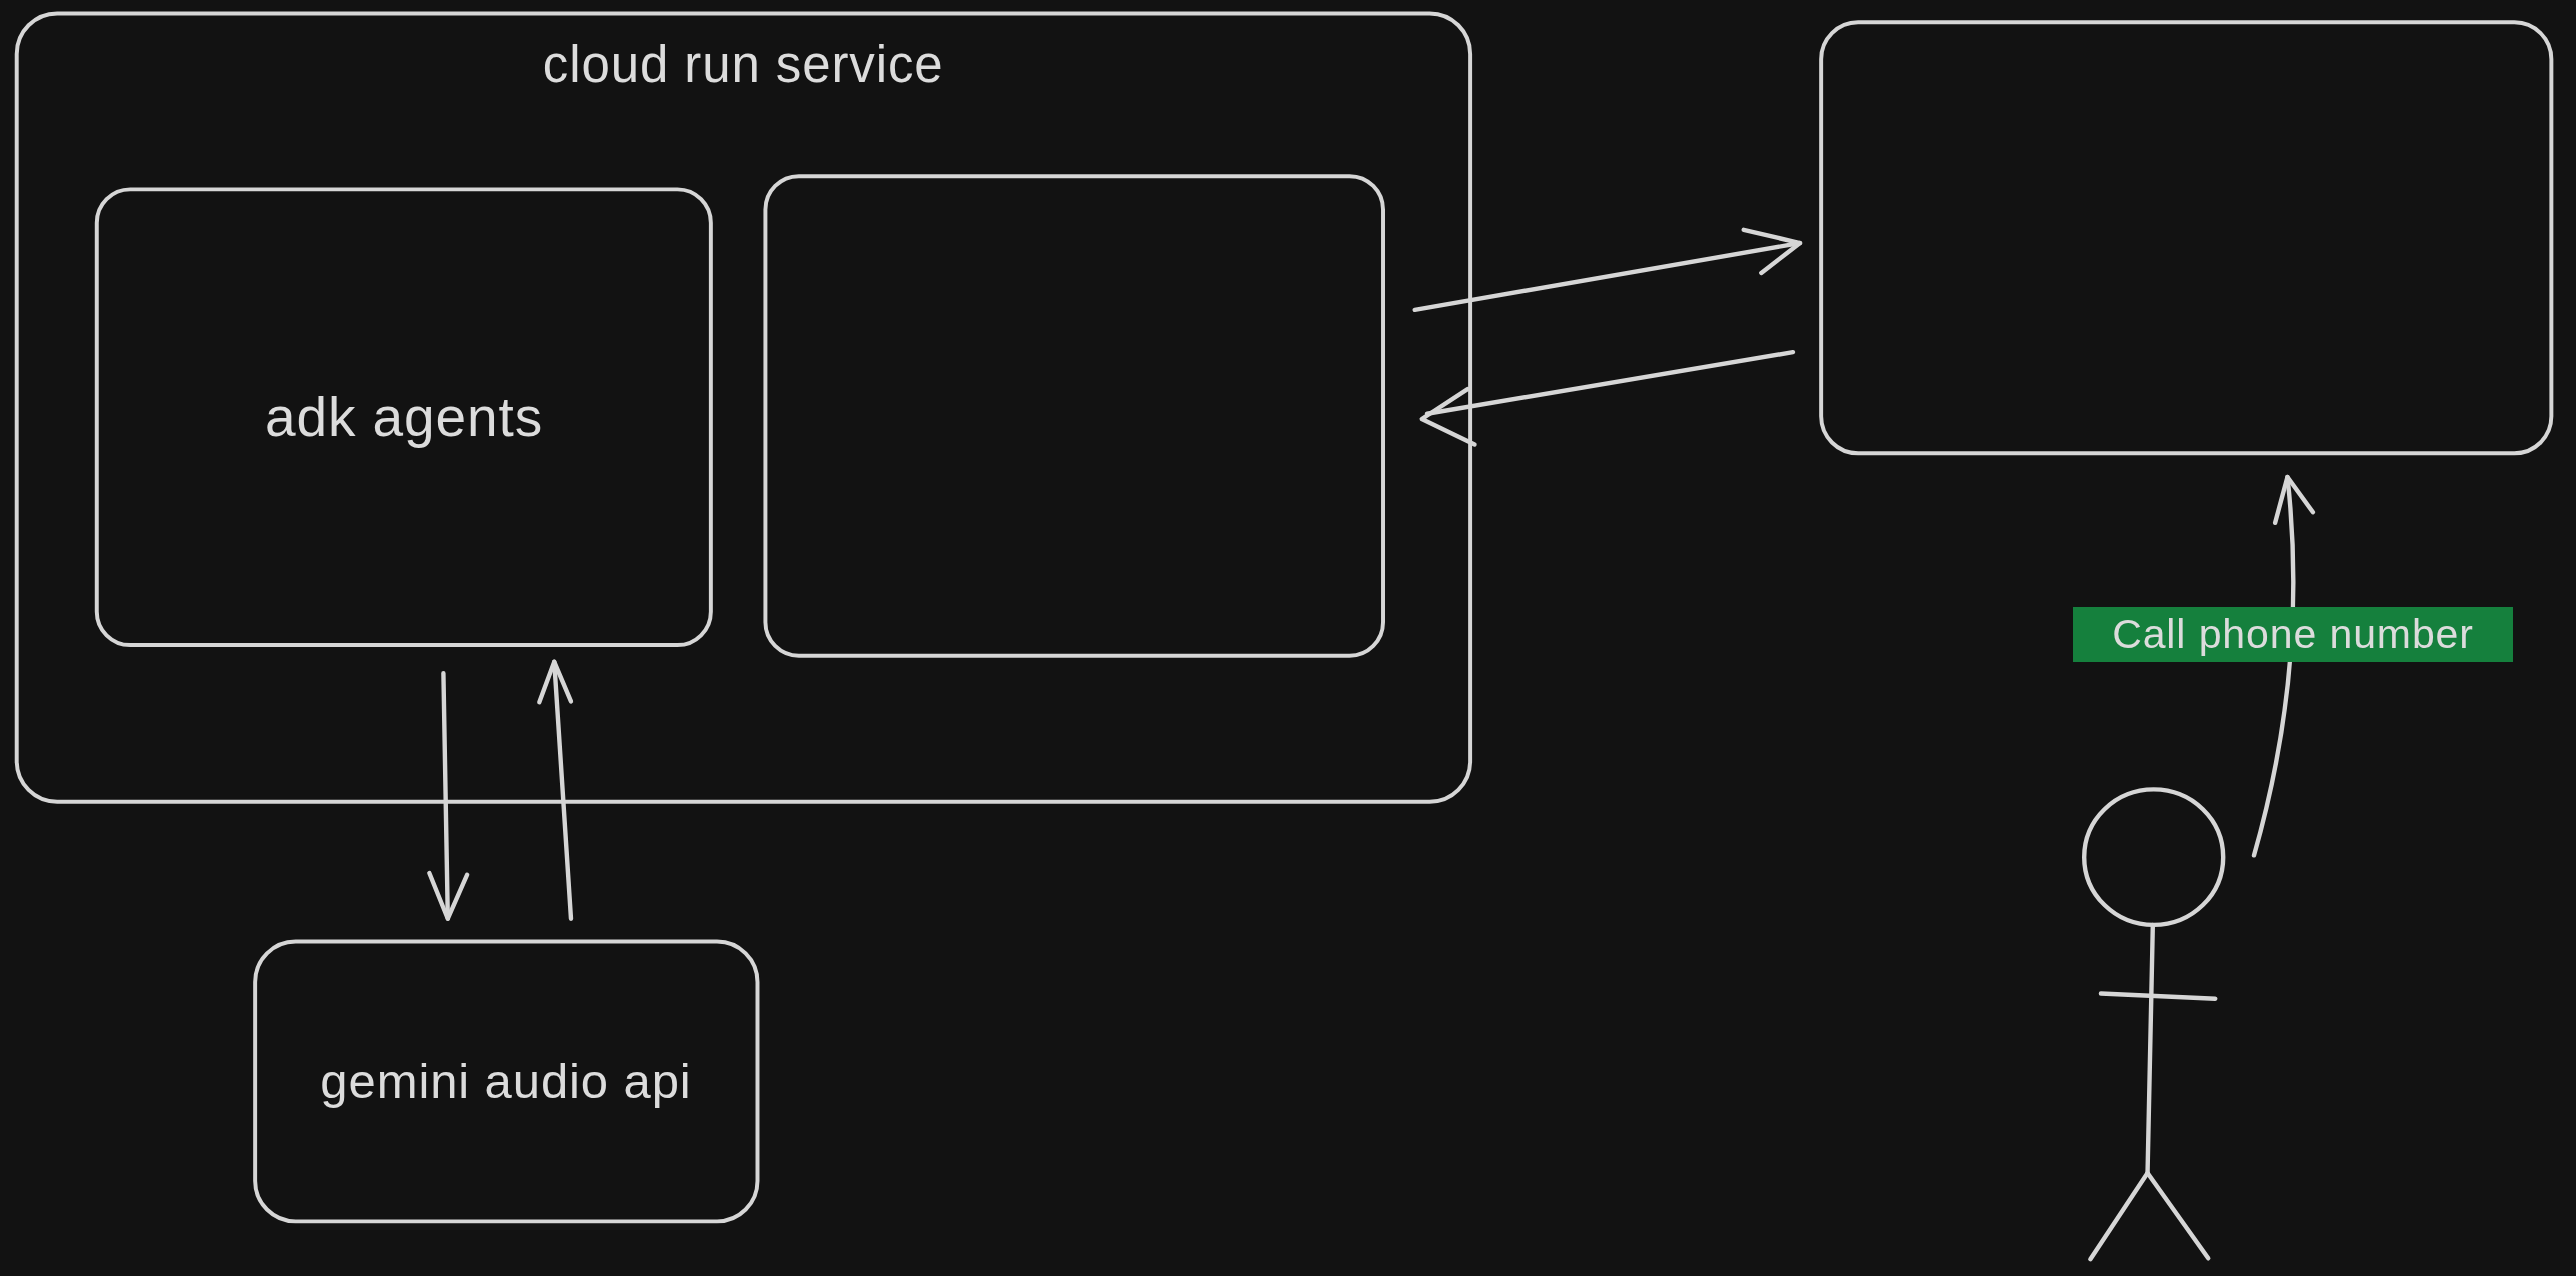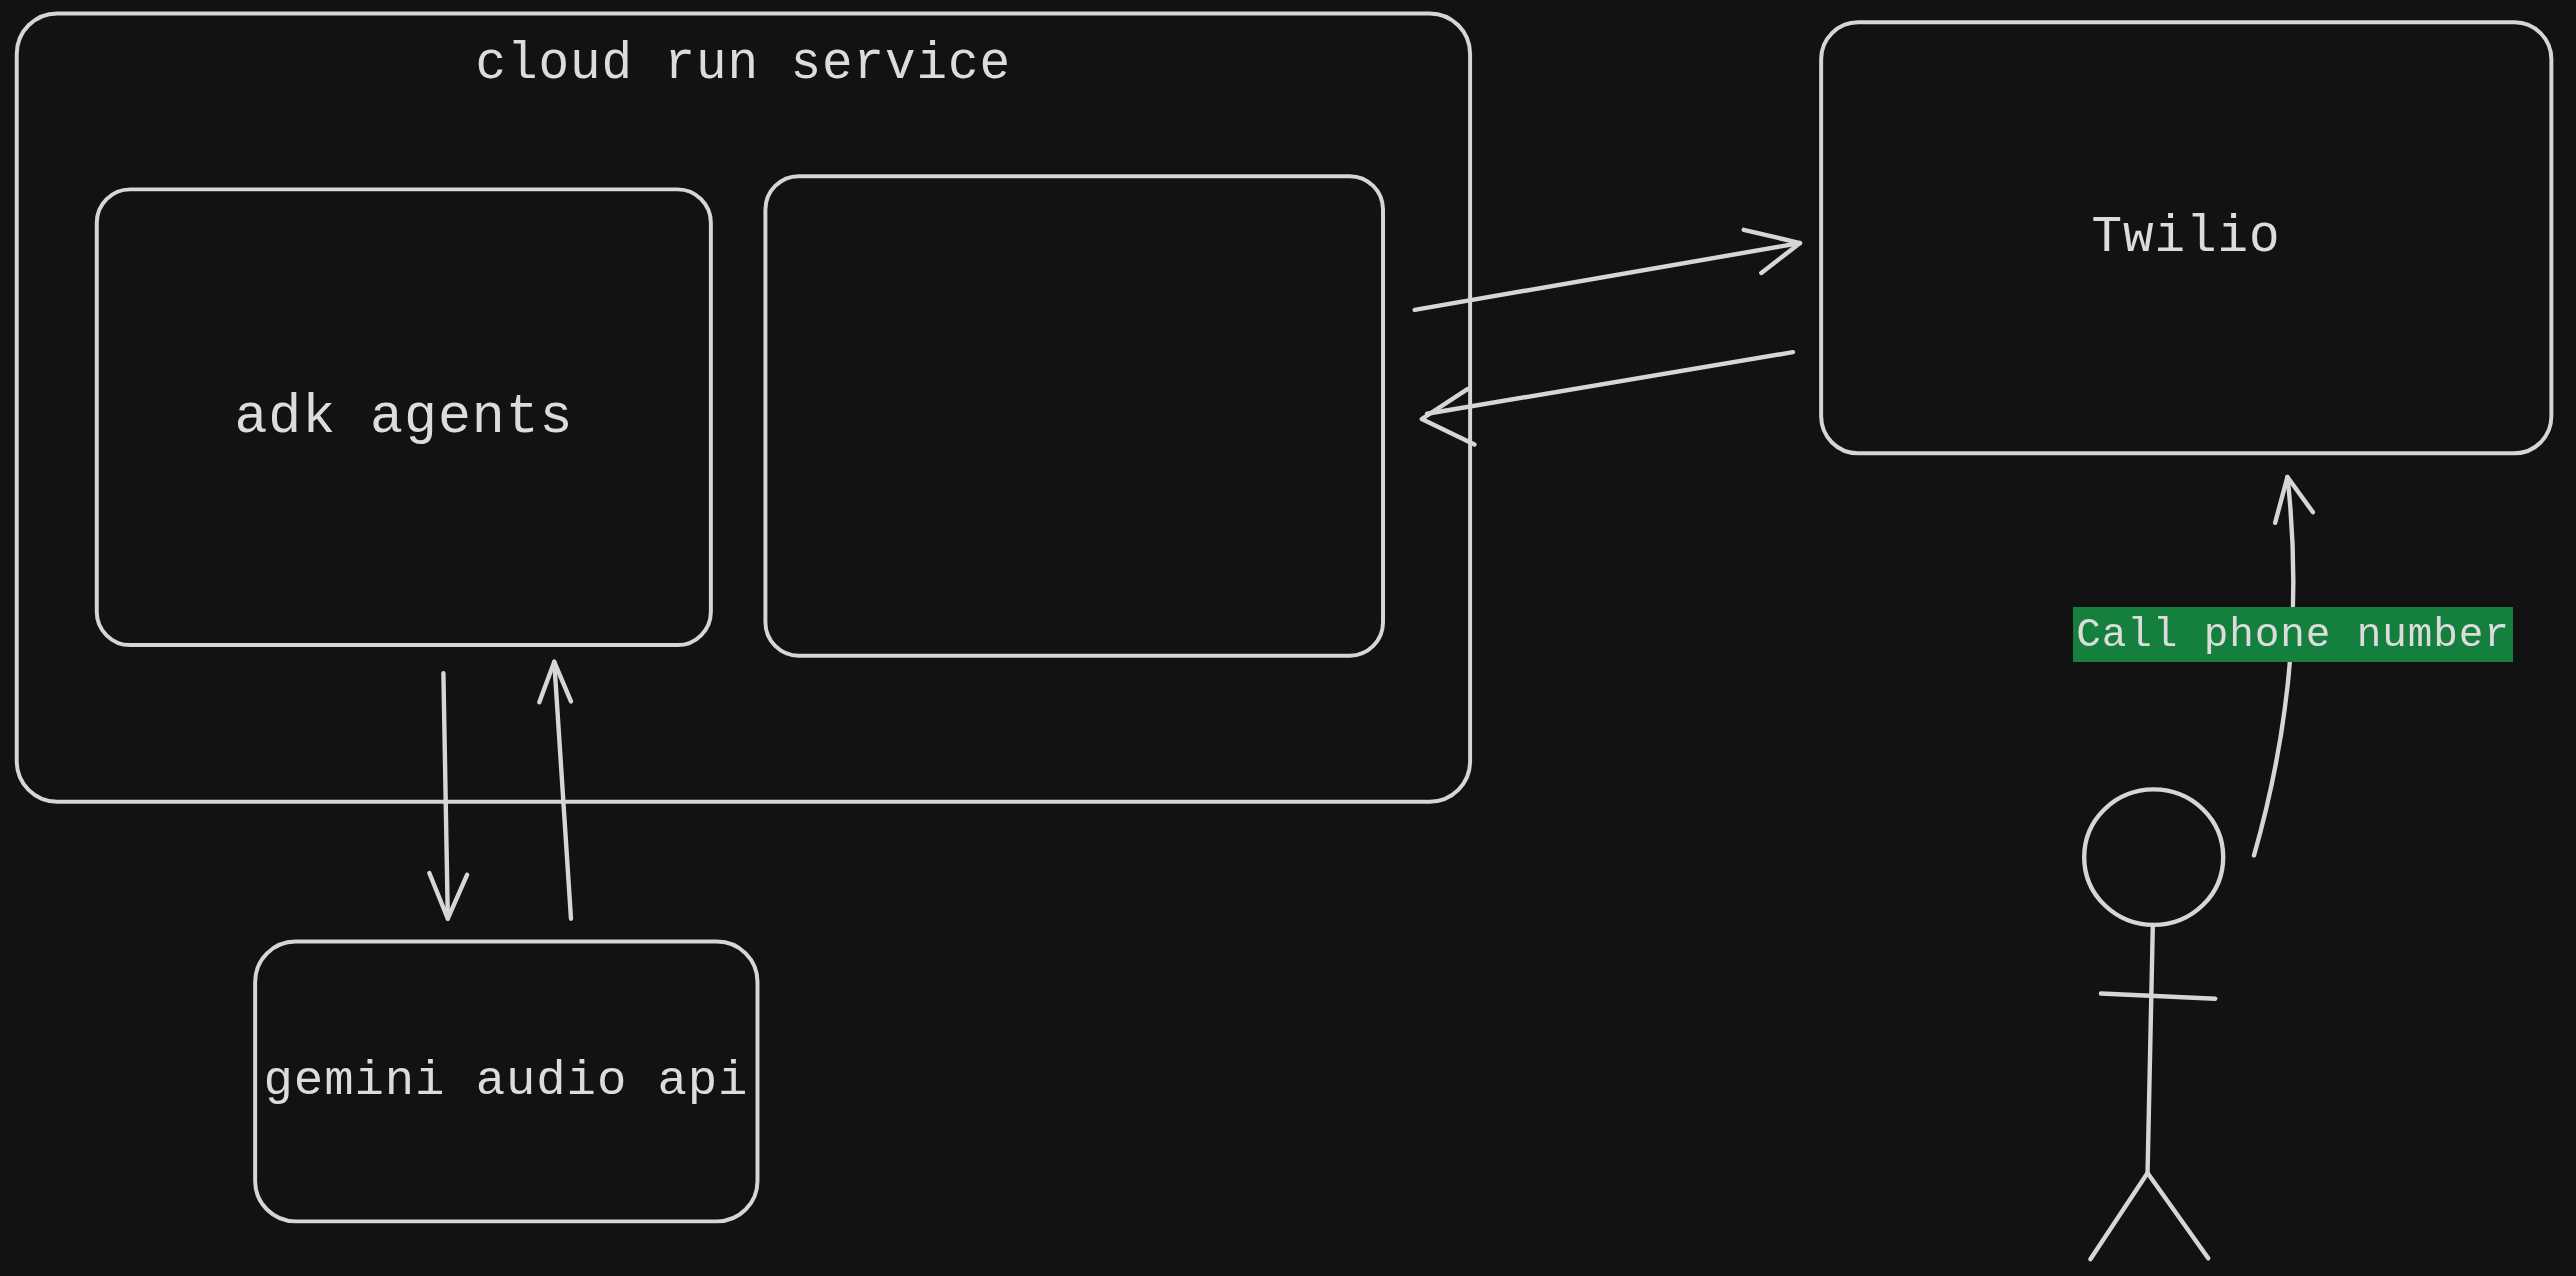--- a/index.html
+++ b/index.html
@@ -6,21 +6,21 @@
     margin: 0;
     padding: 0;
     background: #121212;
   }
   #canvas {
     position: relative;
     width: 2576px;
     height: 1277px;
     background: #121212;
     overflow: hidden;
-    font-family: Liberation Mono, monospace;
+    font-family: Liberation Sans, sans-serif;
     color: #dcdcdc;
   }
   #shapes {
     position: absolute;
     left: 0; top: 0;
     width: 2576px;
     height: 1277px;
   }
   .label {
     position: absolute;
@@ -111,21 +111,20 @@
       <path class="arrow" d="M 2441 1333 L 2376 1431"></path>
       <path class="arrow" d="M 2441 1333 L 2510 1430"></path>
     </g>
   </svg>
 
   <div class="label lbl-cloud">cloud run service</div>
 
   <div class="label lbl-adk">adk agents</div>
 
 
-  <div class="label lbl-twilio">Twilio</div>
 
   <div class="label lbl-gemini">gemini audio api</div>
 
 
   <div class="label lbl-call">Call phone number</div>
 
 </div>
 
 
 </body></html>

